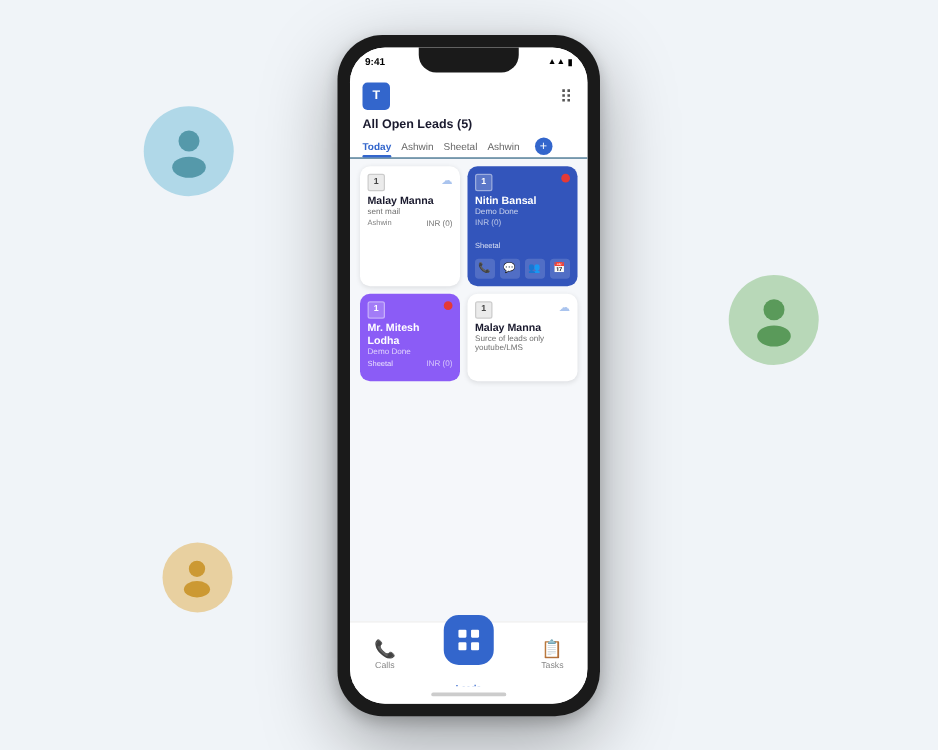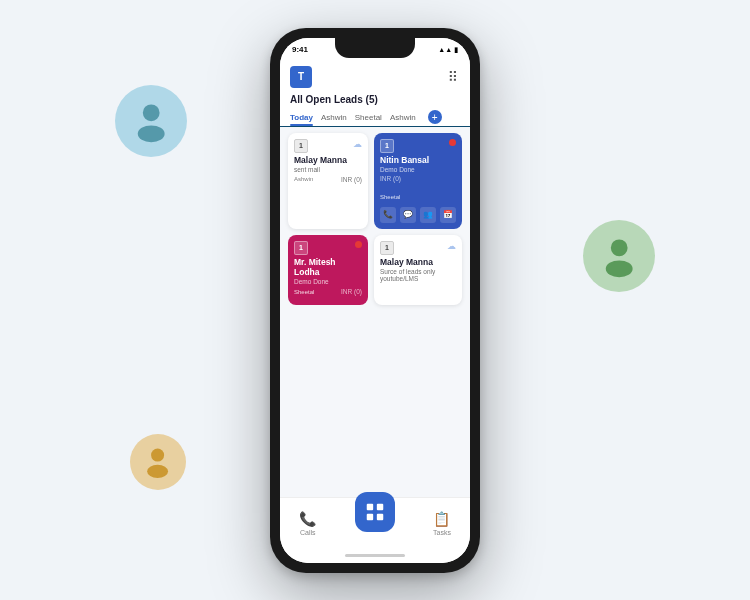--- a/index.html
+++ b/index.html
@@ -180,21 +180,21 @@
     }
     .lead-card.white {
       background: #fff;
       box-shadow: 0 1px 4px rgba(0,0,0,0.1);
     }
     .lead-card.blue {
       background: #3355bb;
       color: #fff;
     }
     .lead-card.dark-blue {
-      background: #be185d;
+      background: #8b5cf6;
       color: #fff;
     }
 
     .card-top {
       display: flex;
       align-items: flex-start;
       justify-content: space-between;
       margin-bottom: 2px;
     }
     .card-num-box {

